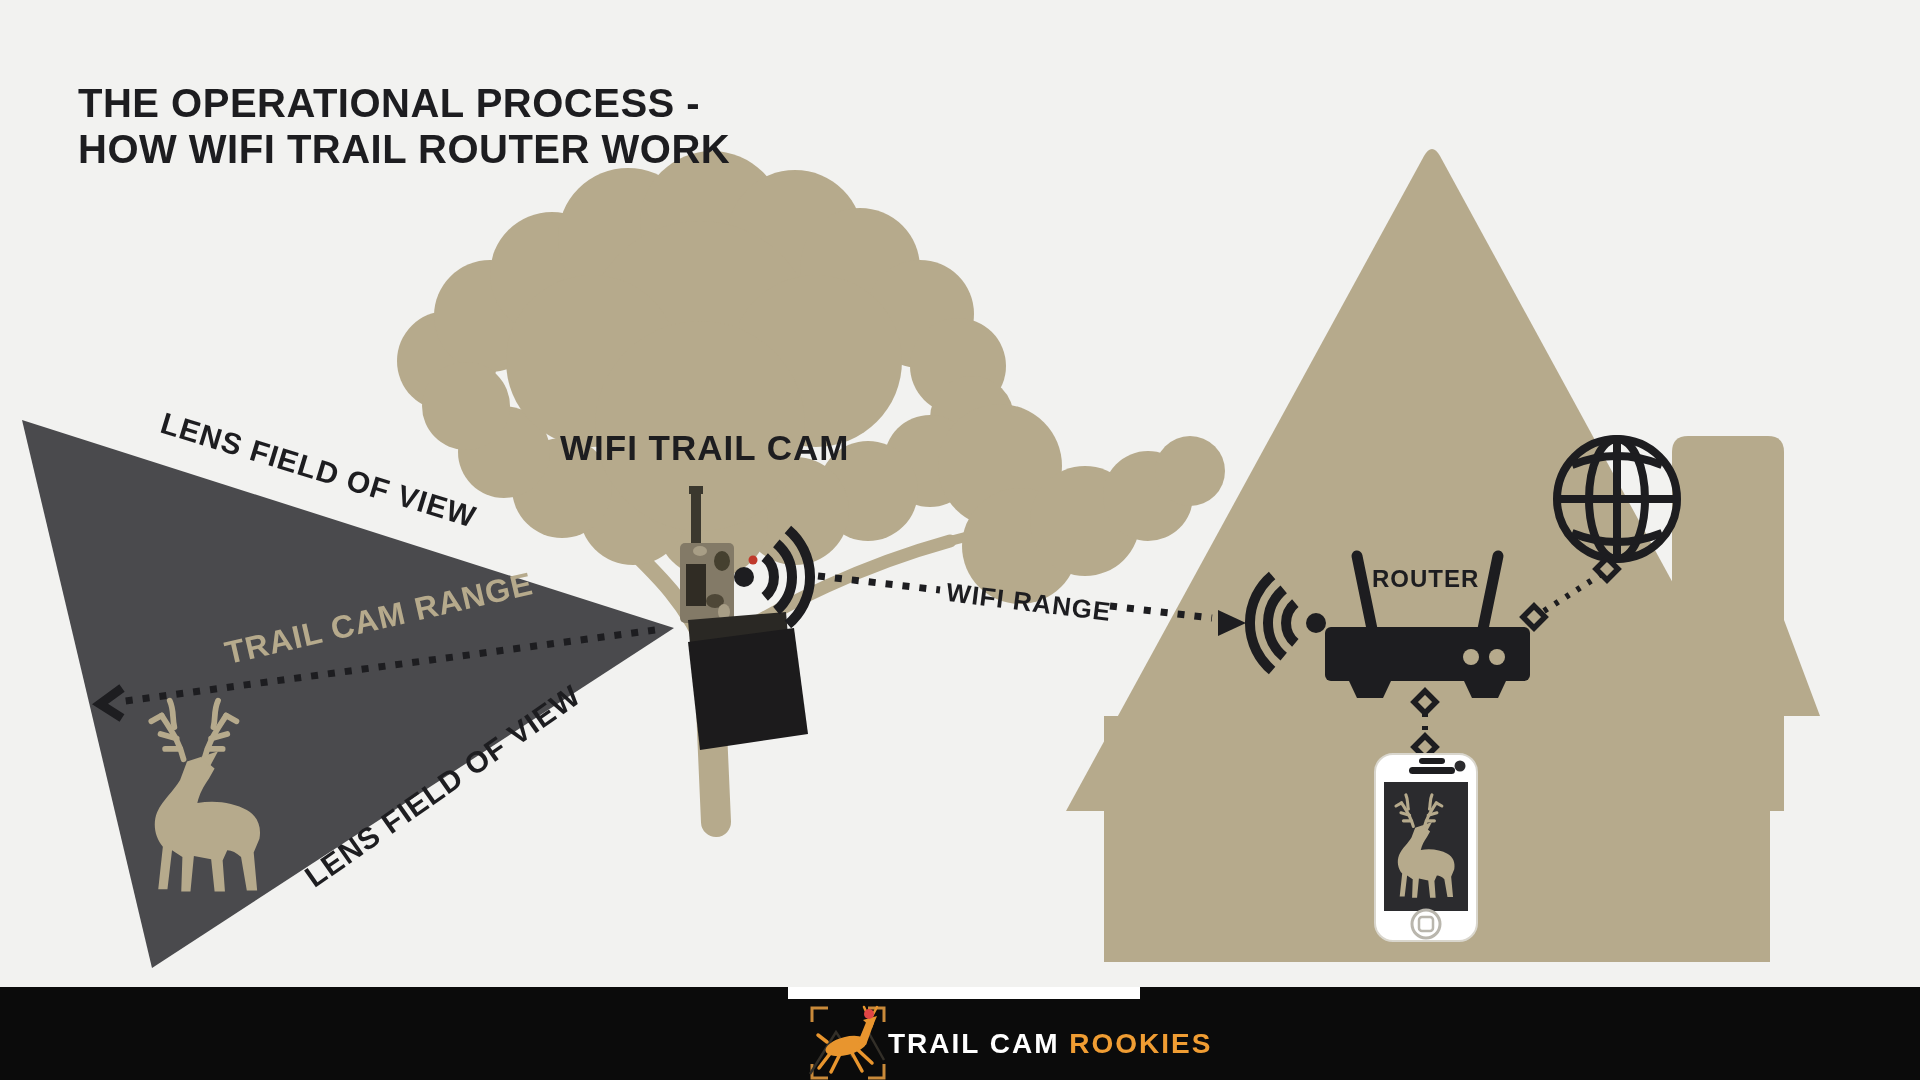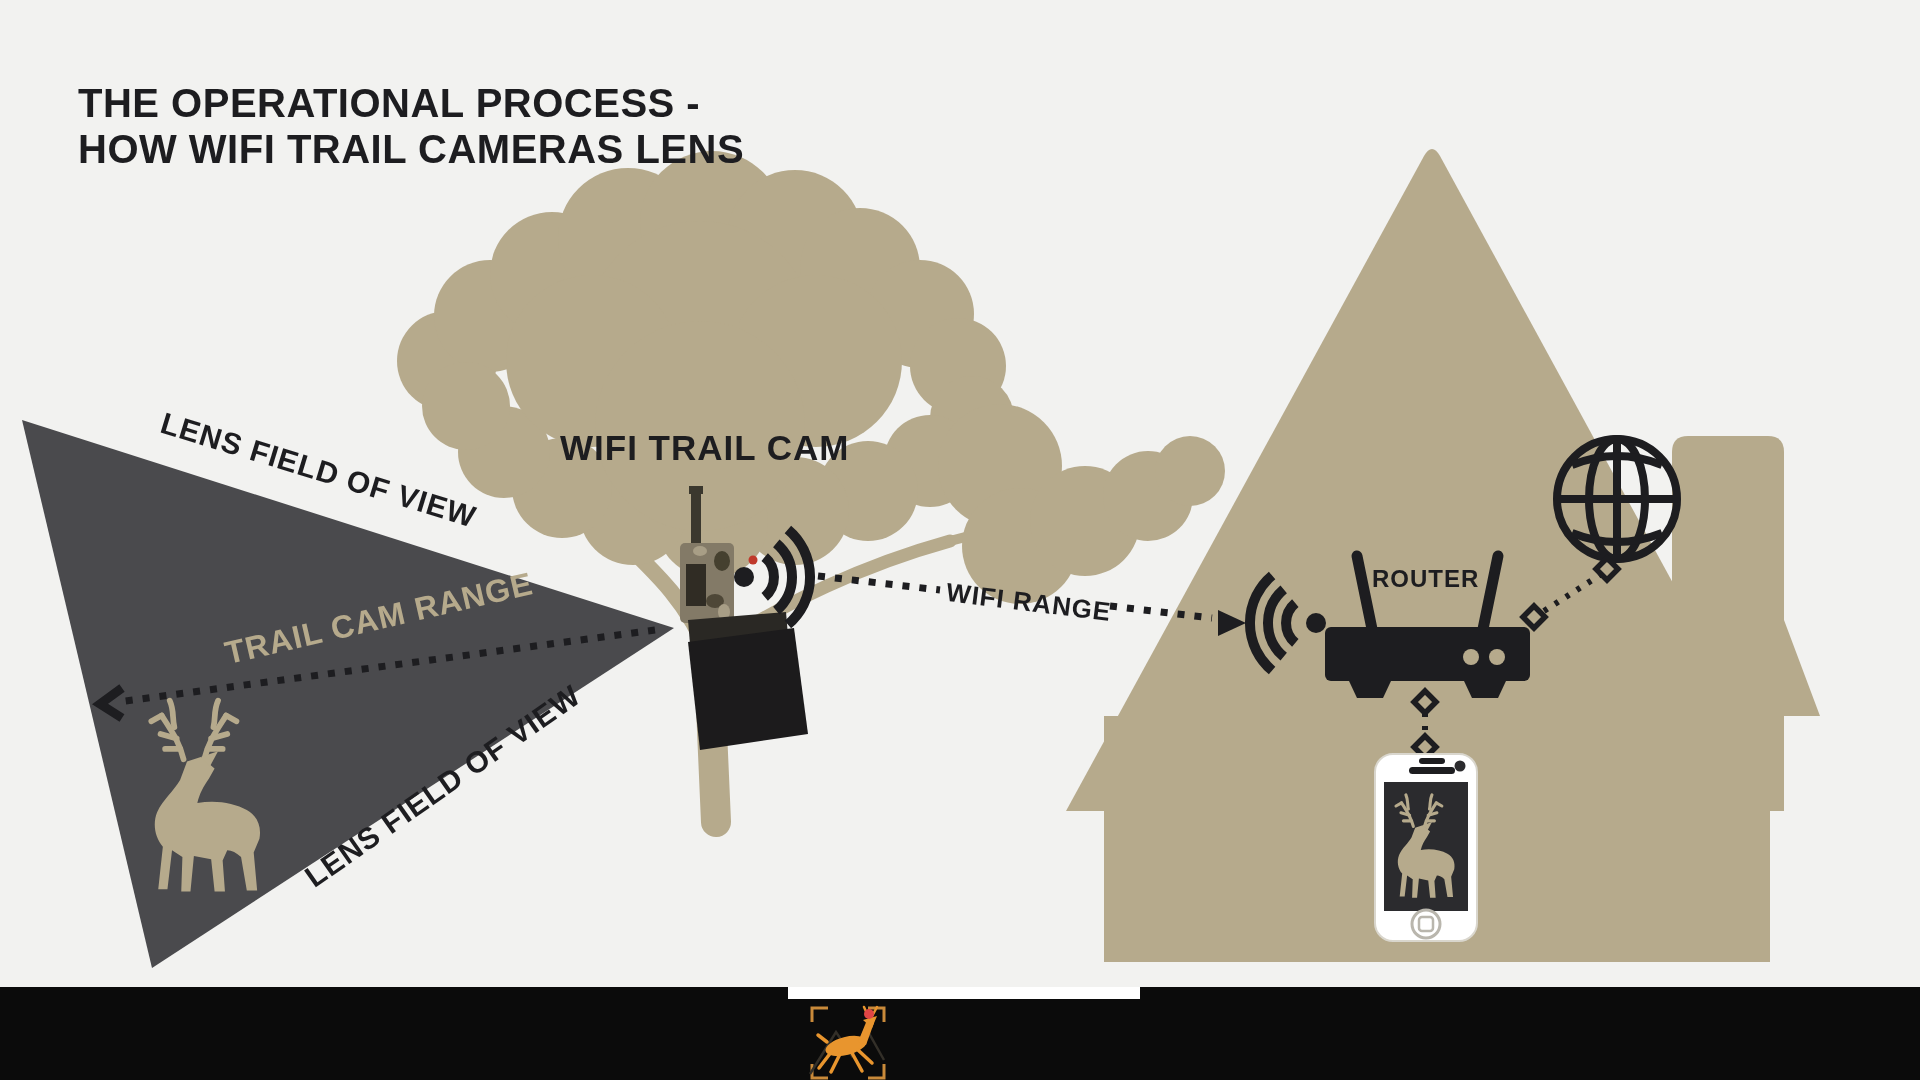--- a/index.html
+++ b/index.html
@@ -185,21 +185,21 @@
       <circle cx="1460" cy="750" r="5.5" fill="var(--screen-dark)"></circle>
       <rect x="1384" y="766" width="84" height="129" fill="var(--screen-dark)"></rect>
       <use href="#stag" transform="translate(1378,772) scale(0.62)" style="color:var(--tan)"></use>
       <circle cx="1426" cy="908" r="14" fill="none" stroke="#b9b6ad" stroke-width="3"></circle>
       <rect x="1419" y="901" width="14" height="14" rx="3" fill="none" stroke="#b9b6ad" stroke-width="2.5"></rect>
     </g>
   </svg>
 
   <div class="title">
     <div>THE OPERATIONAL PROCESS -</div>
-    <div>HOW WIFI TRAIL CAMERAS LENS</div>
+    <div>HOW WIFI TRAIL ROUTER WORK</div>
   </div>
   <div class="lbl lbl-lens-top">LENS FIELD OF VIEW</div>
   <div class="lbl lbl-range">TRAIL CAM RANGE</div>
   <div class="lbl lbl-lens-bottom">LENS FIELD OF VIEW</div>
   <div class="lbl lbl-cam">WIFI TRAIL CAM</div>
   <div class="lbl lbl-wifirange">WIFI RANGE</div>
   <div class="lbl lbl-router">ROUTER</div>
 
   <div class="footer">
     <div class="footer-notch"></div>
@@ -222,15 +222,19 @@
           <path d="M852,1037 L862,1055"></path>
           <path d="M827,1026 L818,1019"></path>
         </g>
         <g stroke="var(--logo-orange)" stroke-width="2.5" stroke-linecap="round">
           <path d="M869,1002 L864,991"></path>
           <path d="M871,1002 L877,991"></path>
         </g>
       </g>
       <circle cx="869" cy="998" r="5" fill="var(--logo-red)"></circle>
     </svg>
+    <div class="brand">
+      <span class="p1">TRAIL CAM</span>
+      <span class="p2">ROOKIES</span>
+    </div>
   </div>
 
 </div>
 
 </body></html>

